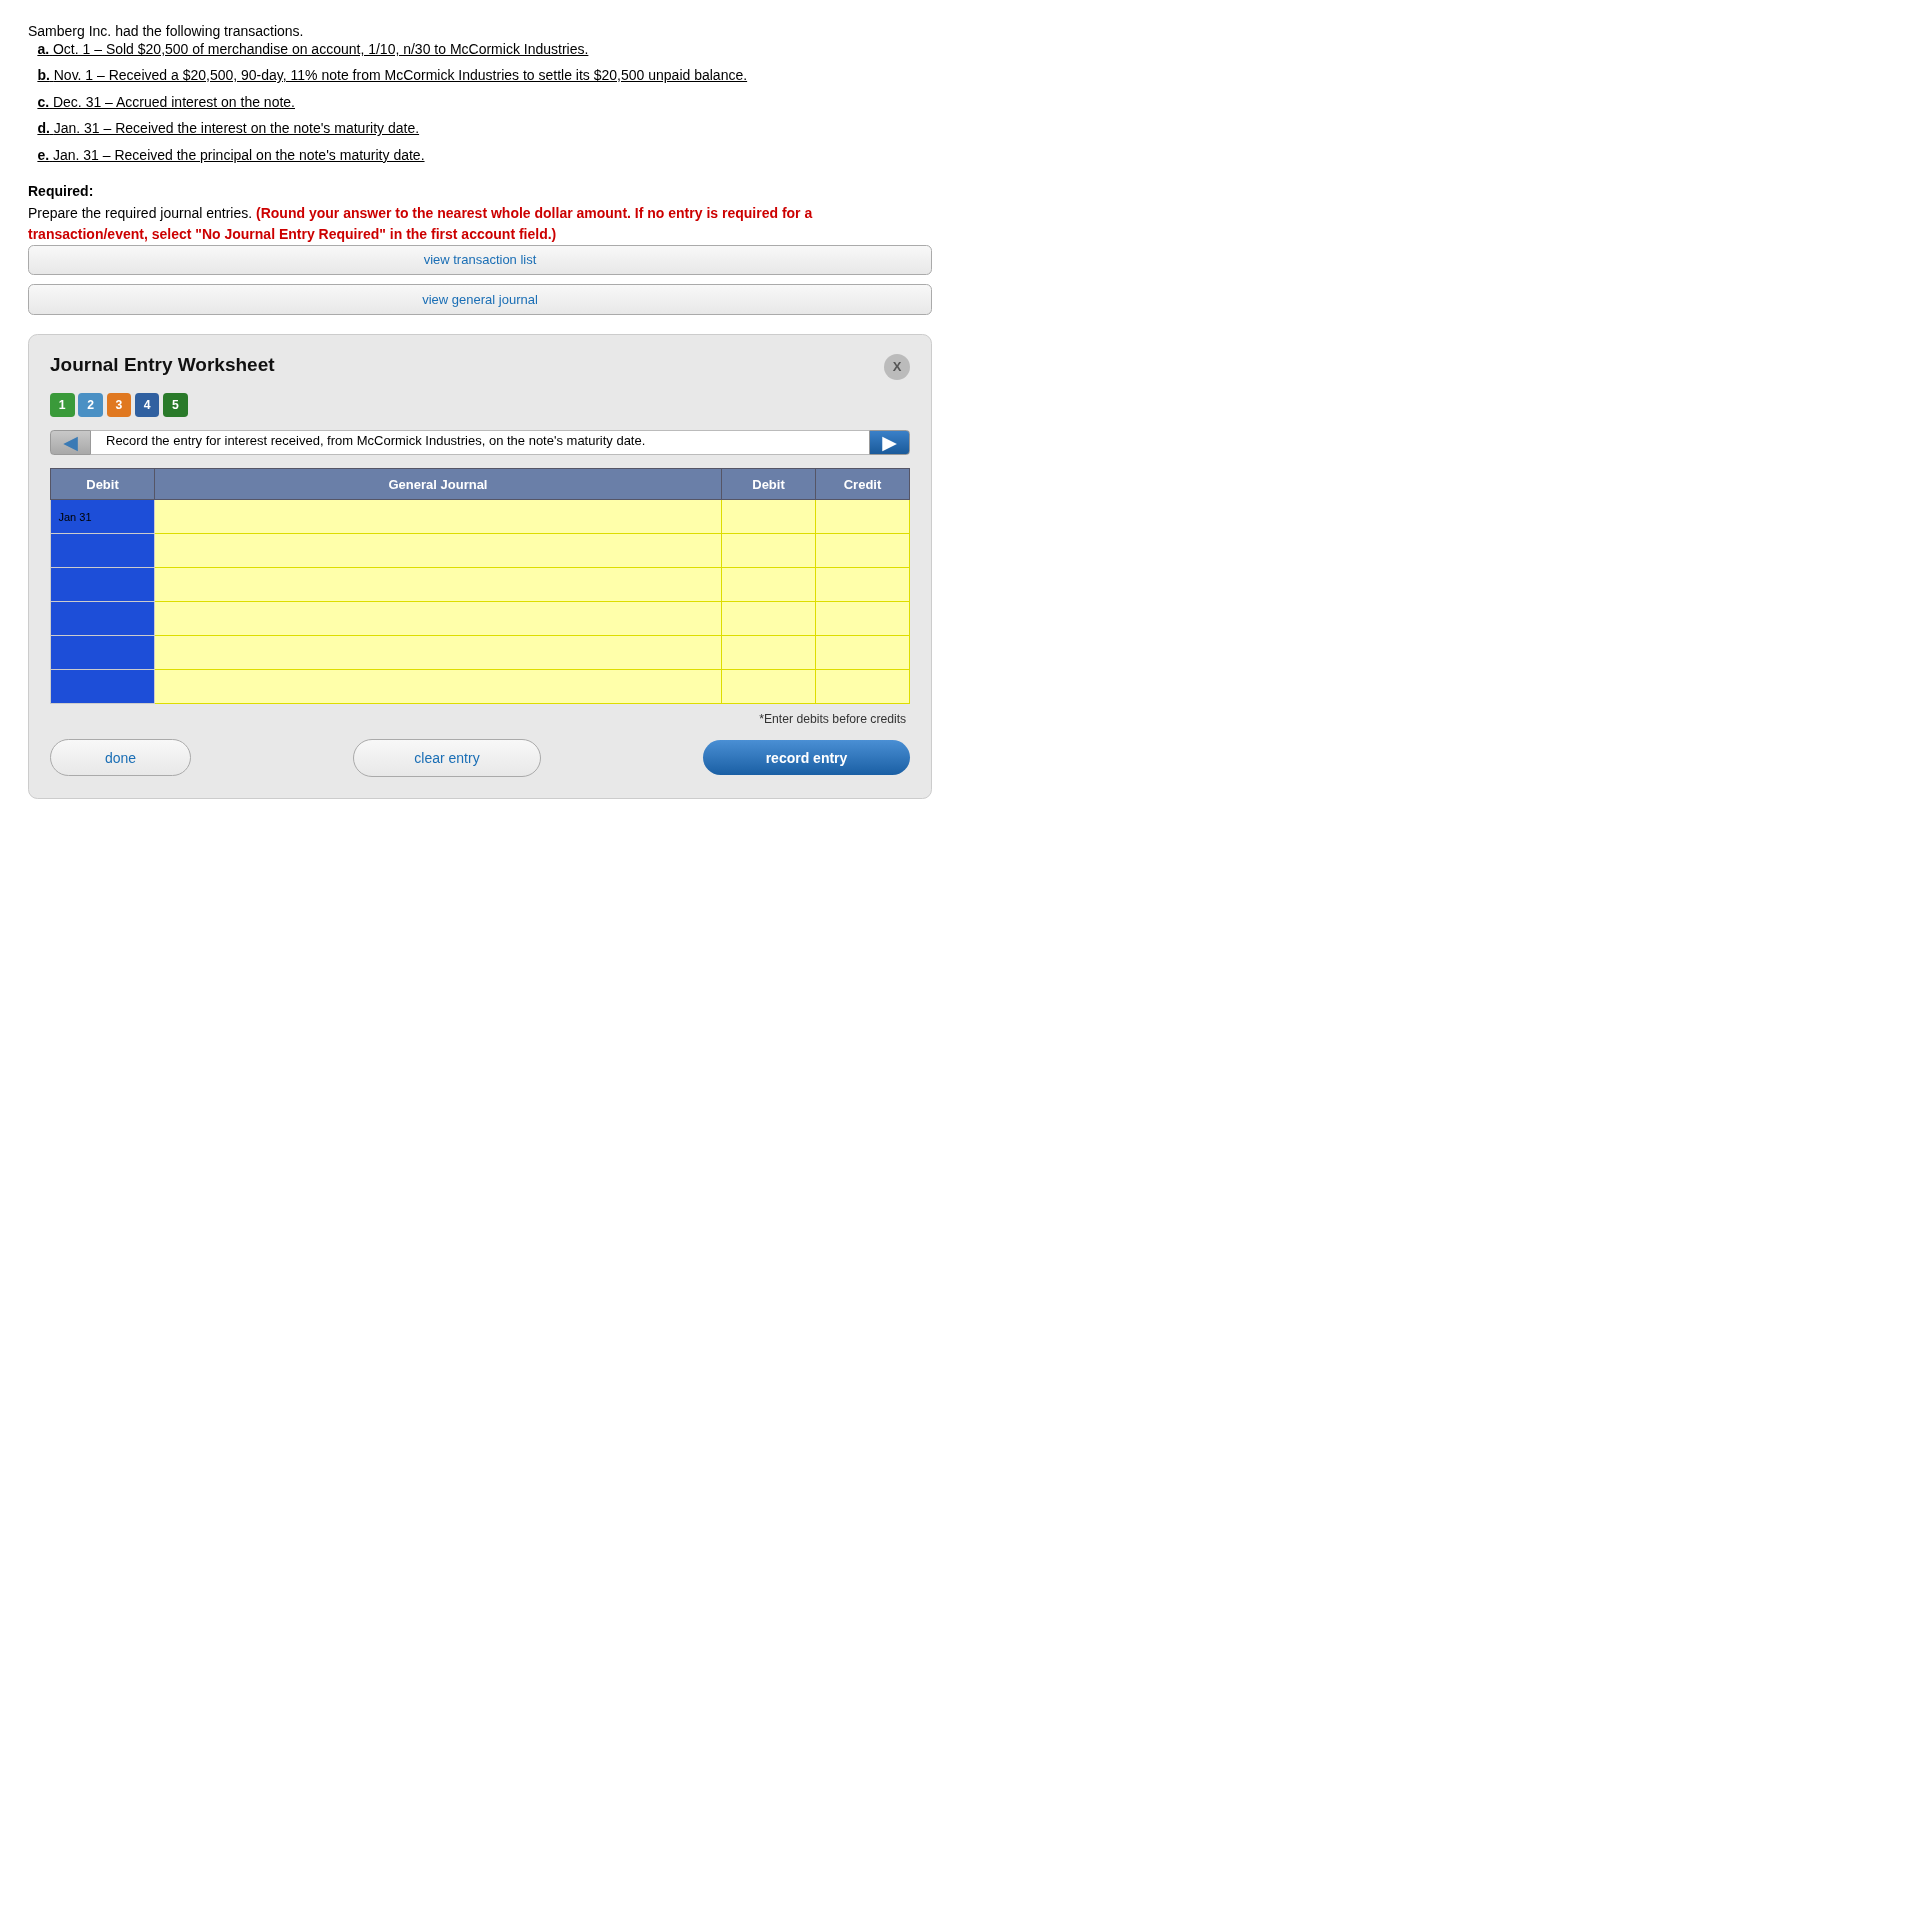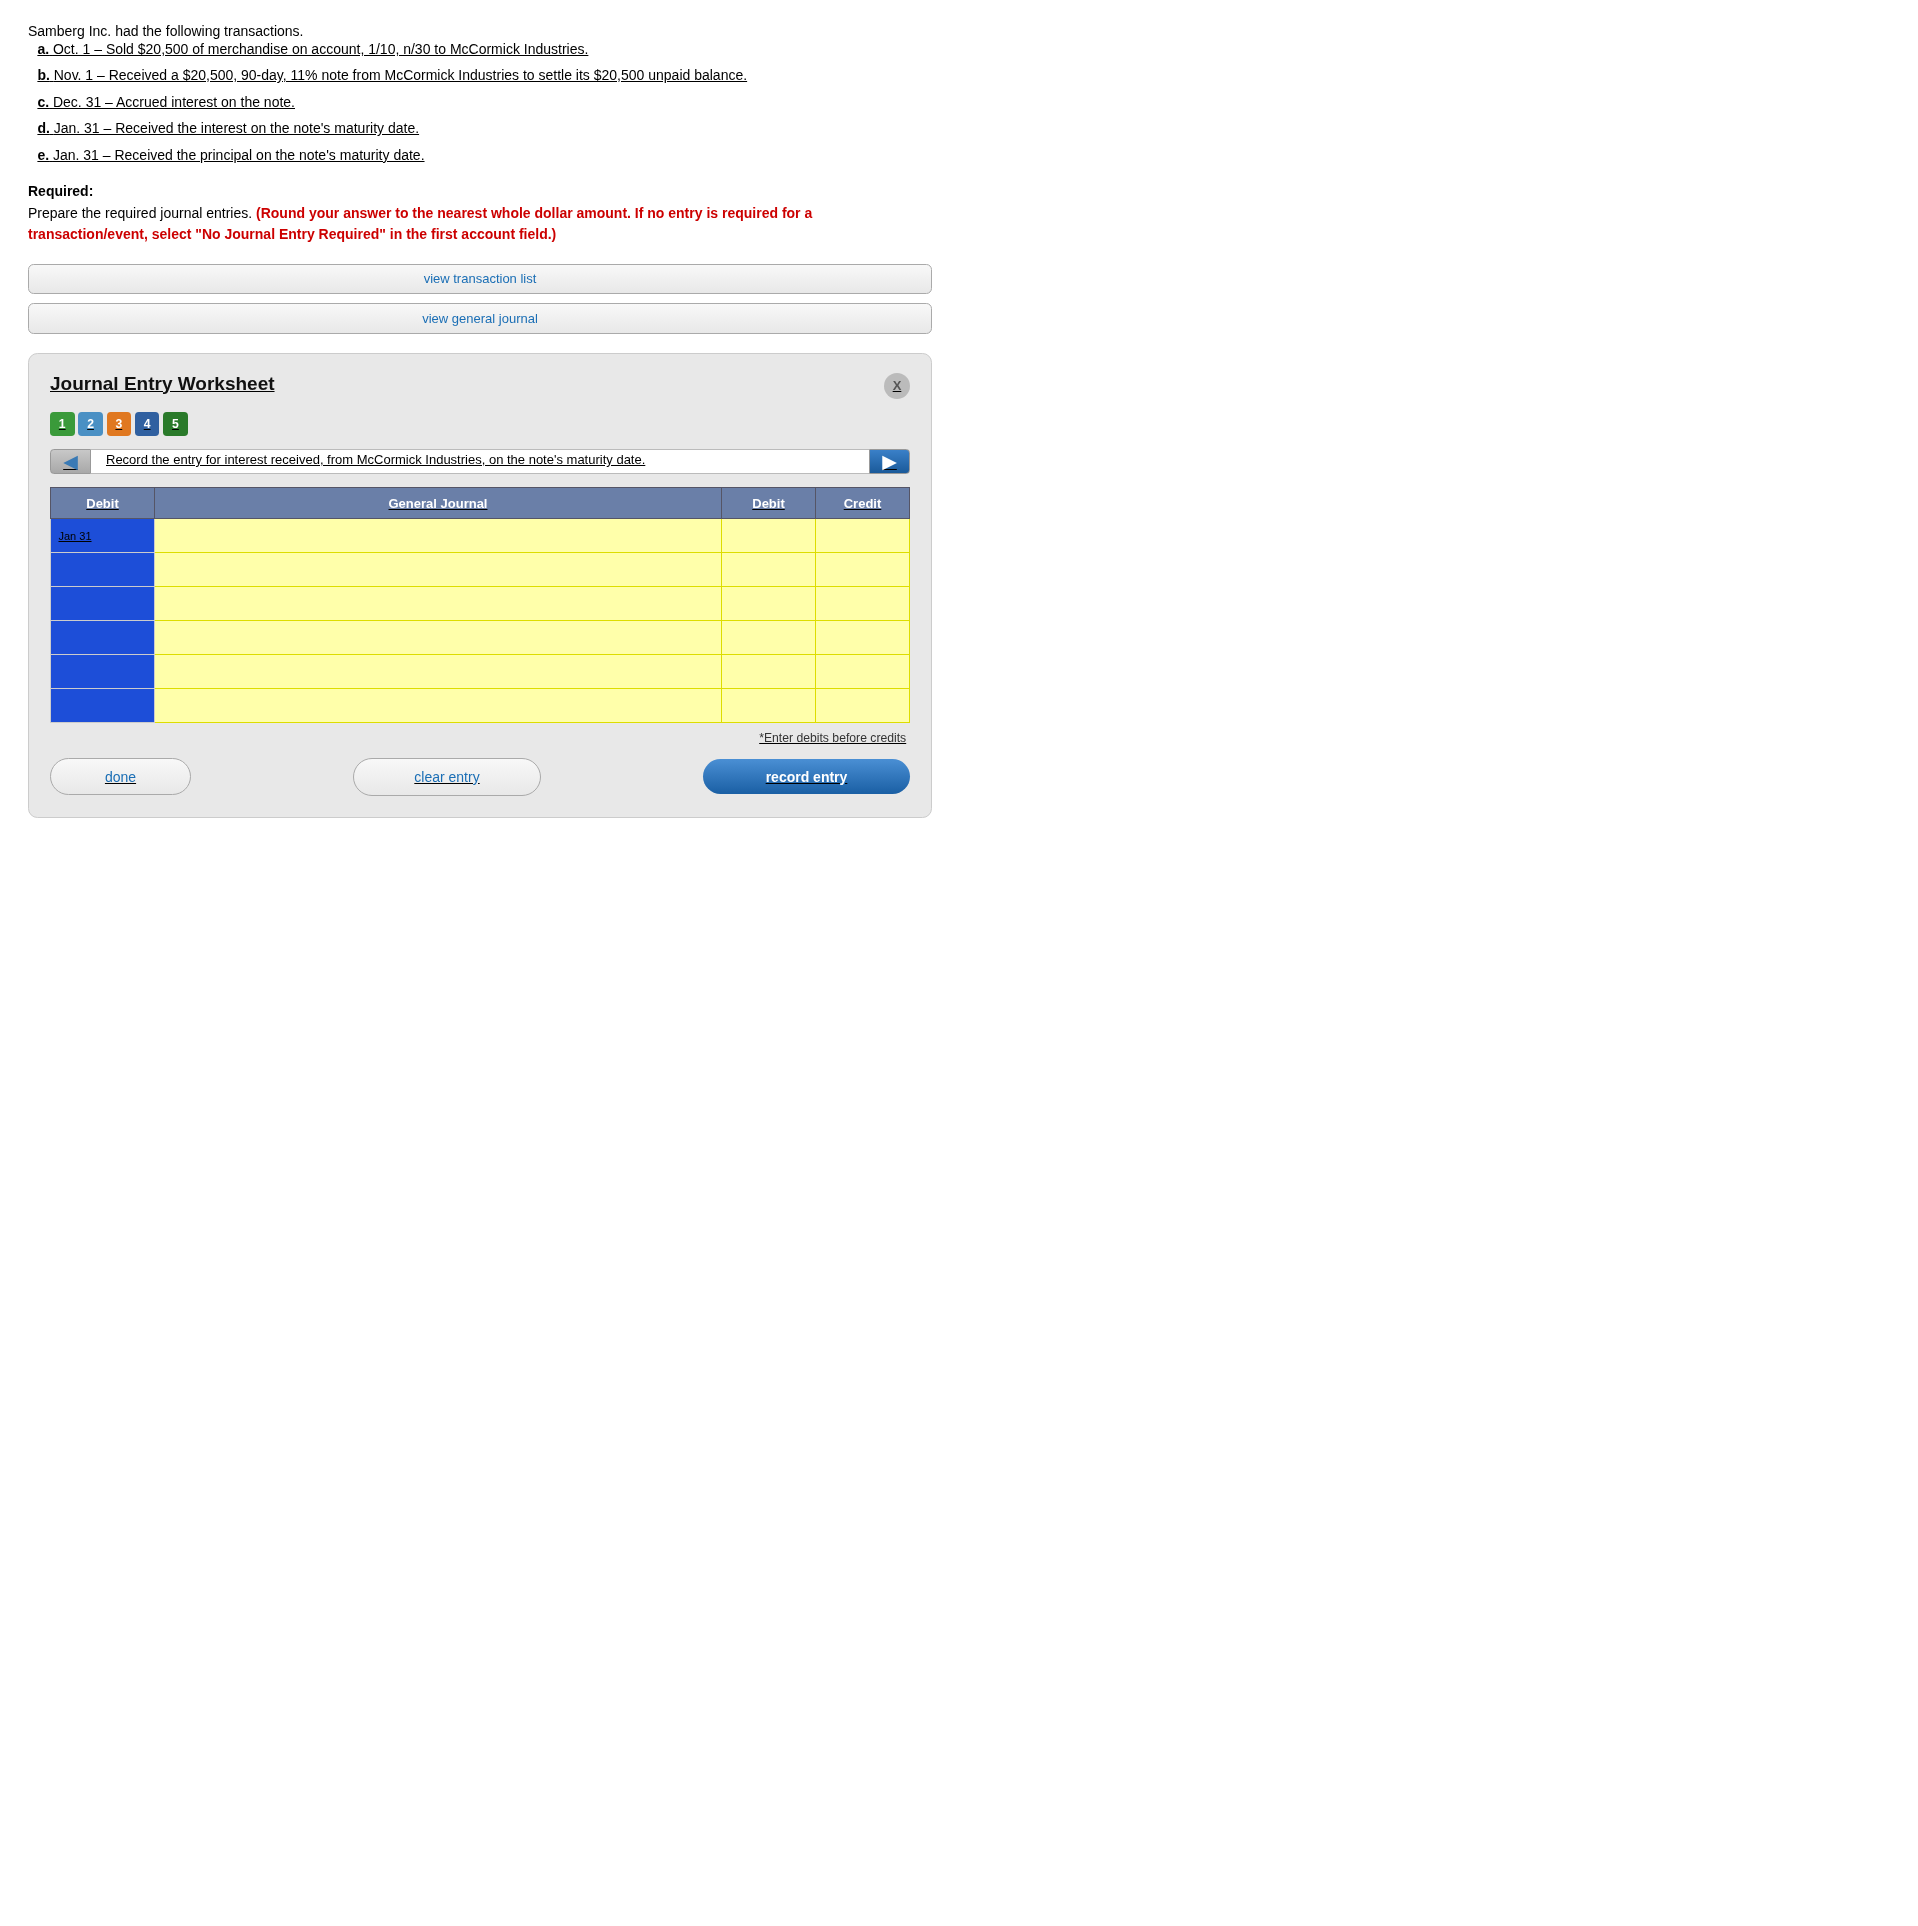--- a/index.html
+++ b/index.html
@@ -25,21 +25,20 @@
     .transactions li {
       margin-bottom: 5.6px;
       line-height: 1.5;
       list-style: none;
       text-decoration: underline;
     }
     .transactions li span.label {
       font-weight: bold;
     }
     .required-section {
-      margin-bottom: 19px;
     }
     .required-section .required-label {
       font-weight: bold;
       margin-bottom: 3.8px;
     }
     .required-section .required-body {
       line-height: 1.5;
     }
     .required-section .highlight {
       color: #cc0000;
@@ -58,21 +57,20 @@
       padding: 6.6px 21px;
       color: #1a6eb5;
       font-size: 13px;
       cursor: pointer;
     }
     .worksheet-container {
       background: #e8e8e8;
       border-radius: 9.4px;
       padding: 19px 21px 21px 21px;
       border: 0.9px solid #ccc;
-      text-decoration: underline;
     }
     .worksheet-header {
       display: flex;
       justify-content: space-between;
       align-items: flex-start;
       margin-bottom: 13px;
     }
     .worksheet-title {
       font-size: 19px;
       font-weight: bold;

